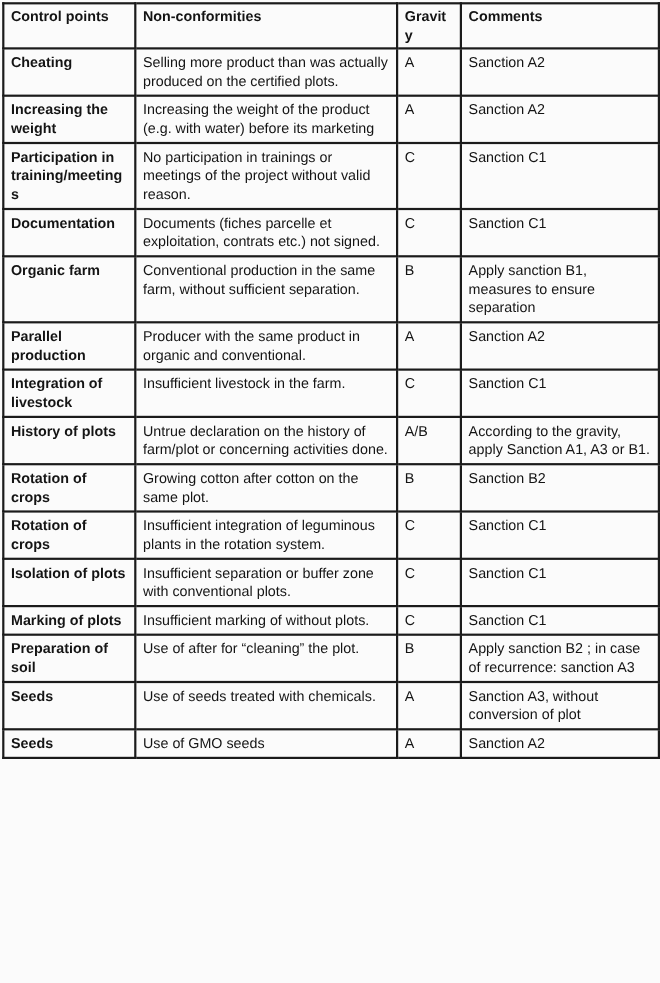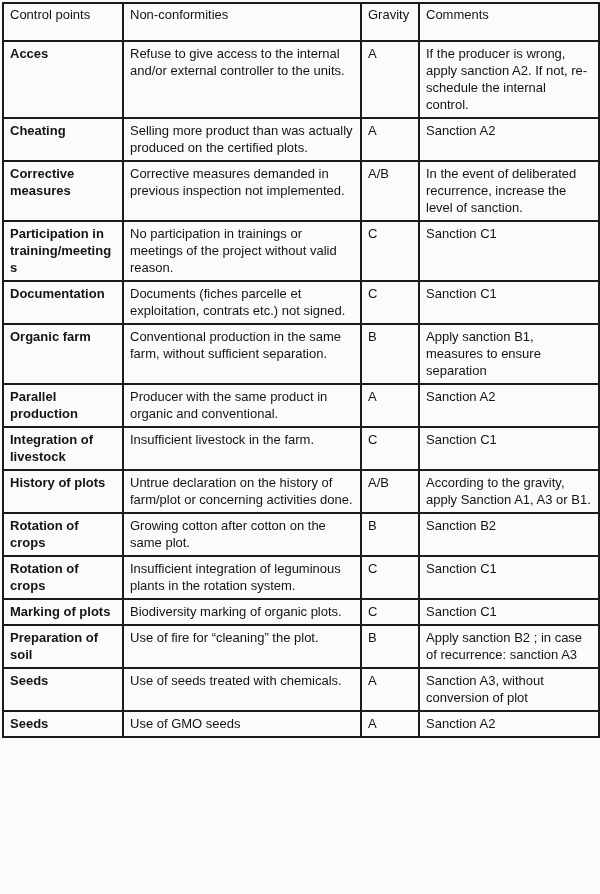--- a/index.html
+++ b/index.html
@@ -27,23 +27,23 @@
   table.sanctions td {
     border: 2px solid #1b1b1b;
     padding: 3px 6px 4px 6px;
     vertical-align: top;
     font-size: 13px;
     line-height: 17px;
     text-align: left;
     word-wrap: break-word;
   }
   table.sanctions th {
-    font-weight: normal;
+    font-weight: bold;
     padding-top: 2px;
-    padding-bottom: 17px;
+    padding-bottom: 3px;
   }
   td.col-control { font-weight: bold; }
   col.c1 { width: 120px; }
   col.c2 { width: 238px; }
   col.c3 { width: 58px; }
   col.c4 { width: 180px; }
 </style>
 </head>
 <body>
 
@@ -58,36 +58,30 @@
     <thead>
       <tr>
         <th>Control points</th>
         <th>Non-conformities</th>
         <th>Gravity</th>
         <th>Comments</th>
       </tr>
     </thead>
     <tbody>
         <tr>
-          <td class="col-control">Acces</td>
-          <td>Refuse to give access to the internal and/or external controller to the units.</td>
-          <td>A</td>
-          <td>If the producer is wrong, apply sanction A2. If not, re-schedule the internal control.</td>
-        </tr>
-        <tr>
           <td class="col-control">Cheating</td>
           <td>Selling more product than was actually produced on the certified plots.</td>
           <td>A</td>
           <td>Sanction A2</td>
         </tr>
         <tr>
-          <td class="col-control">Corrective measures</td>
-          <td>Corrective measures demanded in previous inspection not implemented.</td>
-          <td>A/B</td>
-          <td>In the event of deliberated recurrence, increase the level of sanction.</td>
+          <td class="col-control">Increasing the weight</td>
+          <td>Increasing the weight of the product (e.g. with water) before its marketing</td>
+          <td>A</td>
+          <td>Sanction A2</td>
         </tr>
         <tr>
           <td class="col-control">Participation in training/meetings</td>
           <td>No participation in trainings or meetings of the project without valid reason.</td>
           <td>C</td>
           <td>Sanction C1</td>
         </tr>
         <tr>
           <td class="col-control">Documentation</td>
           <td>Documents (fiches parcelle et exploitation, contrats etc.) not signed.</td>
@@ -124,28 +118,34 @@
           <td>B</td>
           <td>Sanction B2</td>
         </tr>
         <tr>
           <td class="col-control">Rotation of crops</td>
           <td>Insufficient integration of leguminous plants in the rotation system.</td>
           <td>C</td>
           <td>Sanction C1</td>
         </tr>
         <tr>
+          <td class="col-control">Isolation of plots</td>
+          <td>Insufficient separation or buffer zone with conventional plots.</td>
+          <td>C</td>
+          <td>Sanction C1</td>
+        </tr>
+        <tr>
           <td class="col-control">Marking of plots</td>
-          <td>Biodiversity marking of organic plots.</td>
+          <td>Insufficient marking of without plots.</td>
           <td>C</td>
           <td>Sanction C1</td>
         </tr>
         <tr>
           <td class="col-control">Preparation of soil</td>
-          <td>Use of fire for “cleaning” the plot.</td>
+          <td>Use of after for “cleaning” the plot.</td>
           <td>B</td>
           <td>Apply sanction B2 ; in case of recurrence: sanction A3</td>
         </tr>
         <tr>
           <td class="col-control">Seeds</td>
           <td>Use of seeds treated with chemicals.</td>
           <td>A</td>
           <td>Sanction A3, without conversion of plot</td>
         </tr>
         <tr>

